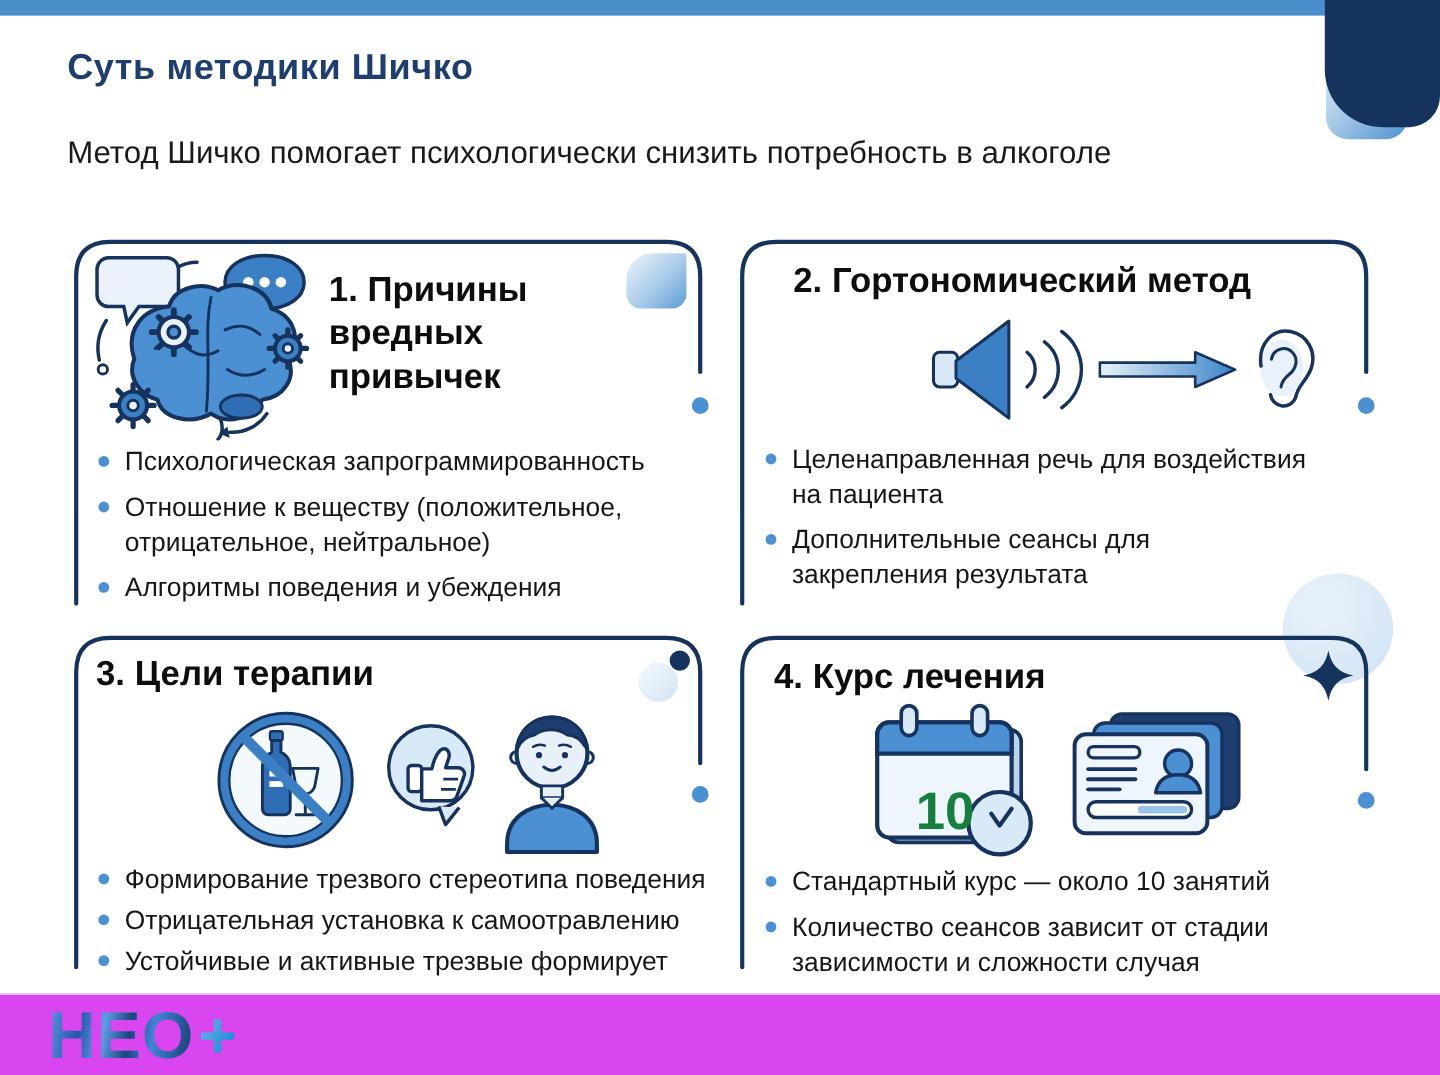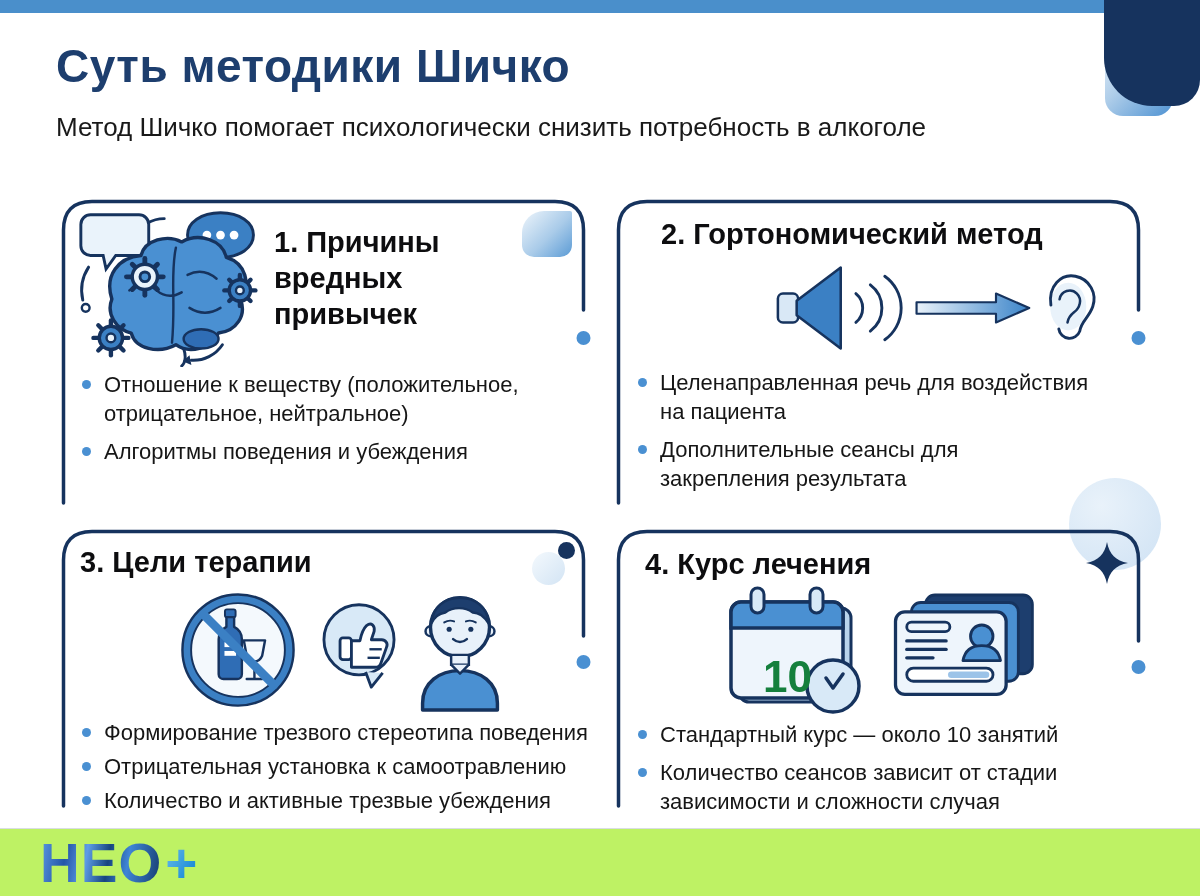--- a/index.html
+++ b/index.html
@@ -6,21 +6,21 @@
   #canvas{
     position:relative;width:1200px;height:896px;overflow:hidden;background:#ffffff;
     font-family:"Liberation Sans", sans-serif;
   }
   .abs{position:absolute;}
   
   #topbar{left:0;top:0;width:1200px;height:13px;background:#4a8fcb;z-index:1;}
   #corner-blob{right:0;top:0;width:96px;height:106px;background:#16335e;border-radius:0 0 26px 48px;z-index:3;}
   #corner-square{left:1105px;top:38px;width:68px;height:78px;border-radius:18px;
     background:linear-gradient(135deg,#eaf2fa 0%,#aecde9 45%,#4e92d2 100%);z-index:2;}
-  #page-title{left:56px;top:40px;font-size:46px;line-height:1.15;font-weight:800;color:#1d3e6e;letter-spacing:.5px;z-index:4;}
+  #page-title{left:56px;top:40px;font-size:30px;line-height:1.15;font-weight:800;color:#1d3e6e;letter-spacing:.5px;z-index:4;}
   .subtitle-line{left:56px;font-size:26px;line-height:34px;color:#191919;z-index:4;}
   #subtitle1{top:110px;}
   #subtitle2{top:144px;}
   
   .card-border{z-index:2;pointer-events:none;}
   
   #card1-deco{left:522px;top:211px;width:50px;height:46px;border-radius:22px 2px 12px 12px;
     background:linear-gradient(135deg,#eef5fb 0%,#a9cbe9 55%,#5b9bd5 100%);z-index:1;}
   #card3-deco-circle{left:532px;top:552px;width:33px;height:33px;border-radius:50%;
     background:linear-gradient(135deg,#f4f9fd 0%,#d3e4f4 100%);z-index:1;}
@@ -38,21 +38,21 @@
   ul.bullets li{display:flex;gap:13px;margin-bottom:9px;font-size:22px;line-height:29px;color:#161616;}
   ul.bullets li .dot{width:9px;height:9px;border-radius:50%;background:#4a90d2;margin-top:10px;flex:0 0 9px;}
   #card1-bullets{left:82px;top:370px;width:478px;}
   #card2-bullets{left:638px;top:368px;width:452px;}
   #card3-bullets{left:82px;top:718px;width:508px;}
   #card3-bullets li{margin-bottom:5px;}
   #card4-bullets{left:638px;top:720px;width:472px;}
   #cal-num{left:730px;top:628px;width:82px;text-align:right;font-size:44px;font-weight:800;color:#15803d;z-index:5;margin-top:24px;}
   .icon-svg{z-index:3;}
   
-  #footer{left:0;top:828px;width:1200px;height:68px;background:#bef264;border-top:1px solid #d9dde3;z-index:5;
+  #footer{left:0;top:828px;width:1200px;height:68px;background:#d946ef;border-top:1px solid #d9dde3;z-index:5;
     display:flex;align-items:center;}
   #logo{margin-left:40px;font-size:55px;font-weight:800;letter-spacing:1px;line-height:1;}
   #logo .neo{background:linear-gradient(100deg,#5e9de6 0%,#2456a8 22%,#5e9de6 38%,#17457f 55%,#3f85d6 70%,#123564 100%);
     -webkit-background-clip:text;background-clip:text;color:transparent;}
   #logo .plus{background:linear-gradient(120deg,#7cc8ef 0%,#1f8ed8 70%,#66c2ee 100%);
     -webkit-background-clip:text;background-clip:text;color:transparent;margin-left:3px;}
 </style>
 </head>
 <body>
 
@@ -154,20 +154,24 @@
           <line x1="28" y1="144" x2="24" y2="148"></line>
       </g>
       <circle cx="37" cy="135" r="12" fill="#3b80c4" stroke-width="3.5"></circle>
       <circle cx="37" cy="135" r="4.5" fill="#eaf3fb" stroke-width="2.5"></circle>
     </g>
   </svg>
   <div class="abs card-title" id="card1-title">1. Причины вредных привычек</div>
   <ul class="abs bullets" id="card1-bullets">
     <li>
         <span class="dot"></span>
+        <span>Психологическая запрограммированность</span>
+      </li>
+    <li>
+        <span class="dot"></span>
         <span>Отношение к веществу (положительное, отрицательное, нейтральное)</span>
       </li>
     <li>
         <span class="dot"></span>
         <span>Алгоритмы поведения и убеждения</span>
       </li>
   </ul>
 
   <div class="abs card-title" id="card2-title">2. Гортономический метод</div>
   <svg class="abs icon-svg" style="left:716px;top:256px" width="430" height="104" viewBox="0 0 440 144">
@@ -243,21 +247,21 @@
     <li>
         <span class="dot"></span>
         <span>Формирование трезвого стереотипа поведения</span>
       </li>
     <li>
         <span class="dot"></span>
         <span>Отрицательная установка к самоотравлению</span>
       </li>
     <li>
         <span class="dot"></span>
-        <span>Количество и активные трезвые убеждения</span>
+        <span>Устойчивые и активные трезвые формирует</span>
       </li>
   </ul>
 
   <div class="abs card-title" id="card4-title">4. Курс лечения</div>
   <svg class="abs icon-svg" style="left:716px;top:586px" width="152" height="135" viewBox="0 0 150 135">
     <rect x="22" y="22" width="112" height="94" rx="10" fill="#b9d4ec" stroke="#16335e" stroke-width="3"></rect>
     <rect x="14" y="16" width="112" height="96" rx="10" fill="#eef5fc" stroke="#16335e" stroke-width="3.5"></rect>
     <path d="M14,42 v-16 a10,10 0 0 1 10,-10 h92 a10,10 0 0 1 10,10 v16 z" fill="#4a90d2" stroke="#16335e" stroke-width="3.5"></path>
     <rect x="34" y="2" width="13" height="25" rx="6.5" fill="#d8e9f7" stroke="#16335e" stroke-width="3"></rect>
     <rect x="93" y="2" width="13" height="25" rx="6.5" fill="#d8e9f7" stroke="#16335e" stroke-width="3"></rect>

